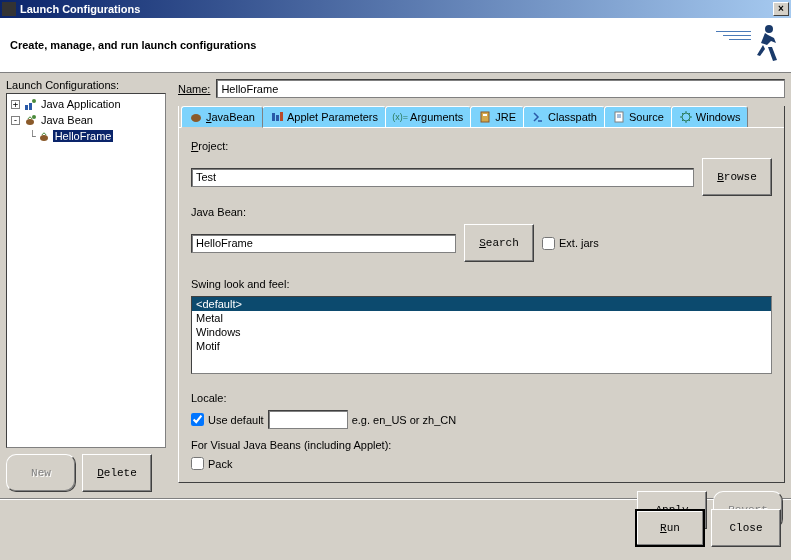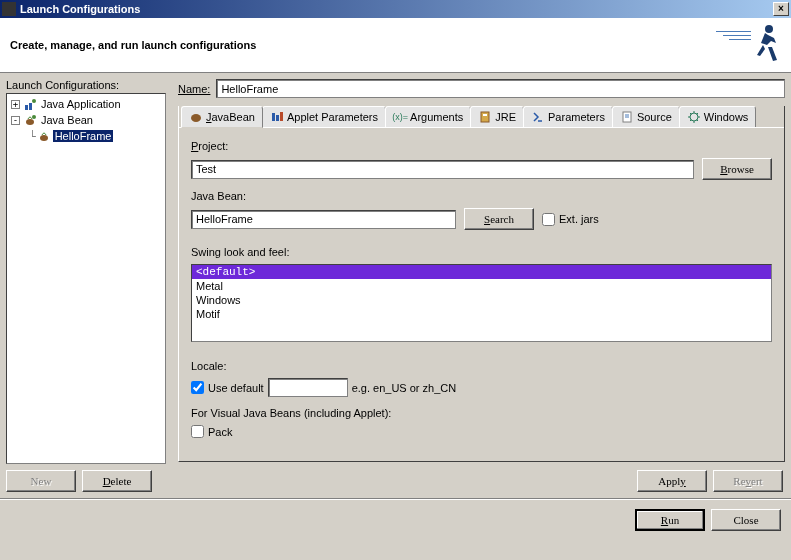--- a/index.html
+++ b/index.html
@@ -96,27 +96,27 @@
 .tree-selected { background: #0a246a; color: white; }
 .left-buttons { display: flex; gap: 6px; margin-top: 6px; }
 
 .btn {
   background: #d4d0c8;
   border: 1px solid #fff;
   border-right-color: #404040;
   border-bottom-color: #404040;
   box-shadow: inset -1px -1px 0 #808080, inset 1px 1px 0 #d4d0c8;
   padding: 2px 12px;
-  font-family: Liberation Serif, serif;
+  font-family: Liberation Mono, monospace;
   font-size: 11px;
   cursor: pointer;
   min-width: 70px;
-  height: 22px;
-}
-.btn[disabled] { color: #808080; text-shadow: 1px 1px 0 #fff; cursor: default; }
+  height: 38px;
+}
+.btn[disabled] { color: #808080; text-shadow: 1px 1px 0 #fff; cursor: default; border-radius: 10px; }
 .btn.default { border: 2px solid #000; box-shadow: inset -1px -1px 0 #808080, inset 1px 1px 0 #fff; }
 
 .right-panel { flex: 1; display: flex; flex-direction: column; }
 .name-row { display: flex; align-items: center; gap: 6px; margin-bottom: 8px; }
 .name-row label { text-decoration: underline; text-decoration-color: #000; }
 input[type=text] {
   background: white;
   border: 1px solid #808080;
   border-top-color: #404040;
   border-left-color: #404040;
@@ -141,21 +141,21 @@
 .tabs {
   display: flex;
   height: 21px;
   padding-left: 2px;
 }
 .tab {
   display: flex;
   align-items: center;
   gap: 3px;
   padding: 2px 7px;
-  background: #e5e5e5;
+  background: #7dd3fc;
   border: 1px solid #fff;
   border-right-color: #808080;
   border-bottom: none;
   border-radius: 3px 3px 0 0;
   cursor: pointer;
   position: relative;
   margin-right: -1px;
   font-size: 11px;
 }
 .tab.active {
@@ -179,21 +179,21 @@
 .bean-input { width: 265px; }
 .listbox {
   background: white;
   border: 1px solid #808080;
   border-top-color: #404040;
   border-left-color: #404040;
   height: 78px;
   overflow: auto;
 }
 .list-item { padding: 1px 4px; }
-.list-item.selected { background: #6d28d9; color: white; font-family: Liberation Mono, monospace; }
+.list-item.selected { background: #0c4a6e; color: white; }
 .checkbox-row { display: flex; align-items: center; gap: 4px; }
 input[type=checkbox] { width: 13px; height: 13px; }
 .locale-input { width: 80px; }
 .hint { color: #000; }
 
 .right-bottom { display: flex; justify-content: flex-end; gap: 6px; margin-top: 8px; padding-right: 2px; }
 
 .footer {
   border-top: 1px solid #808080;
   box-shadow: 0 1px 0 #fff inset;
@@ -312,21 +312,21 @@
               </svg>
             </span>
           <span>JRE</span>
         </div>
         <div class="tab">
           <span class="tab-icon">
               <svg width="14" height="14">
                 <path d="M3 3 L7 7 L3 11 M7 11 L11 11" stroke="#2a5aa8" fill="none" stroke-width="1.5"></path>
               </svg>
             </span>
-          <span>Parameters</span>
+          <span>Classpath</span>
         </div>
         <div class="tab">
           <span class="tab-icon">
               <svg width="14" height="14">
                 <rect x="3" y="2" width="8" height="10" fill="#fff" stroke="#808080"></rect>
                 <line x1="5" y1="5" x2="9" y2="5" stroke="#4a7ab8"></line>
                 <line x1="5" y1="7" x2="9" y2="7" stroke="#4a7ab8"></line>
               </svg>
             </span>
           <span>Source</span>

